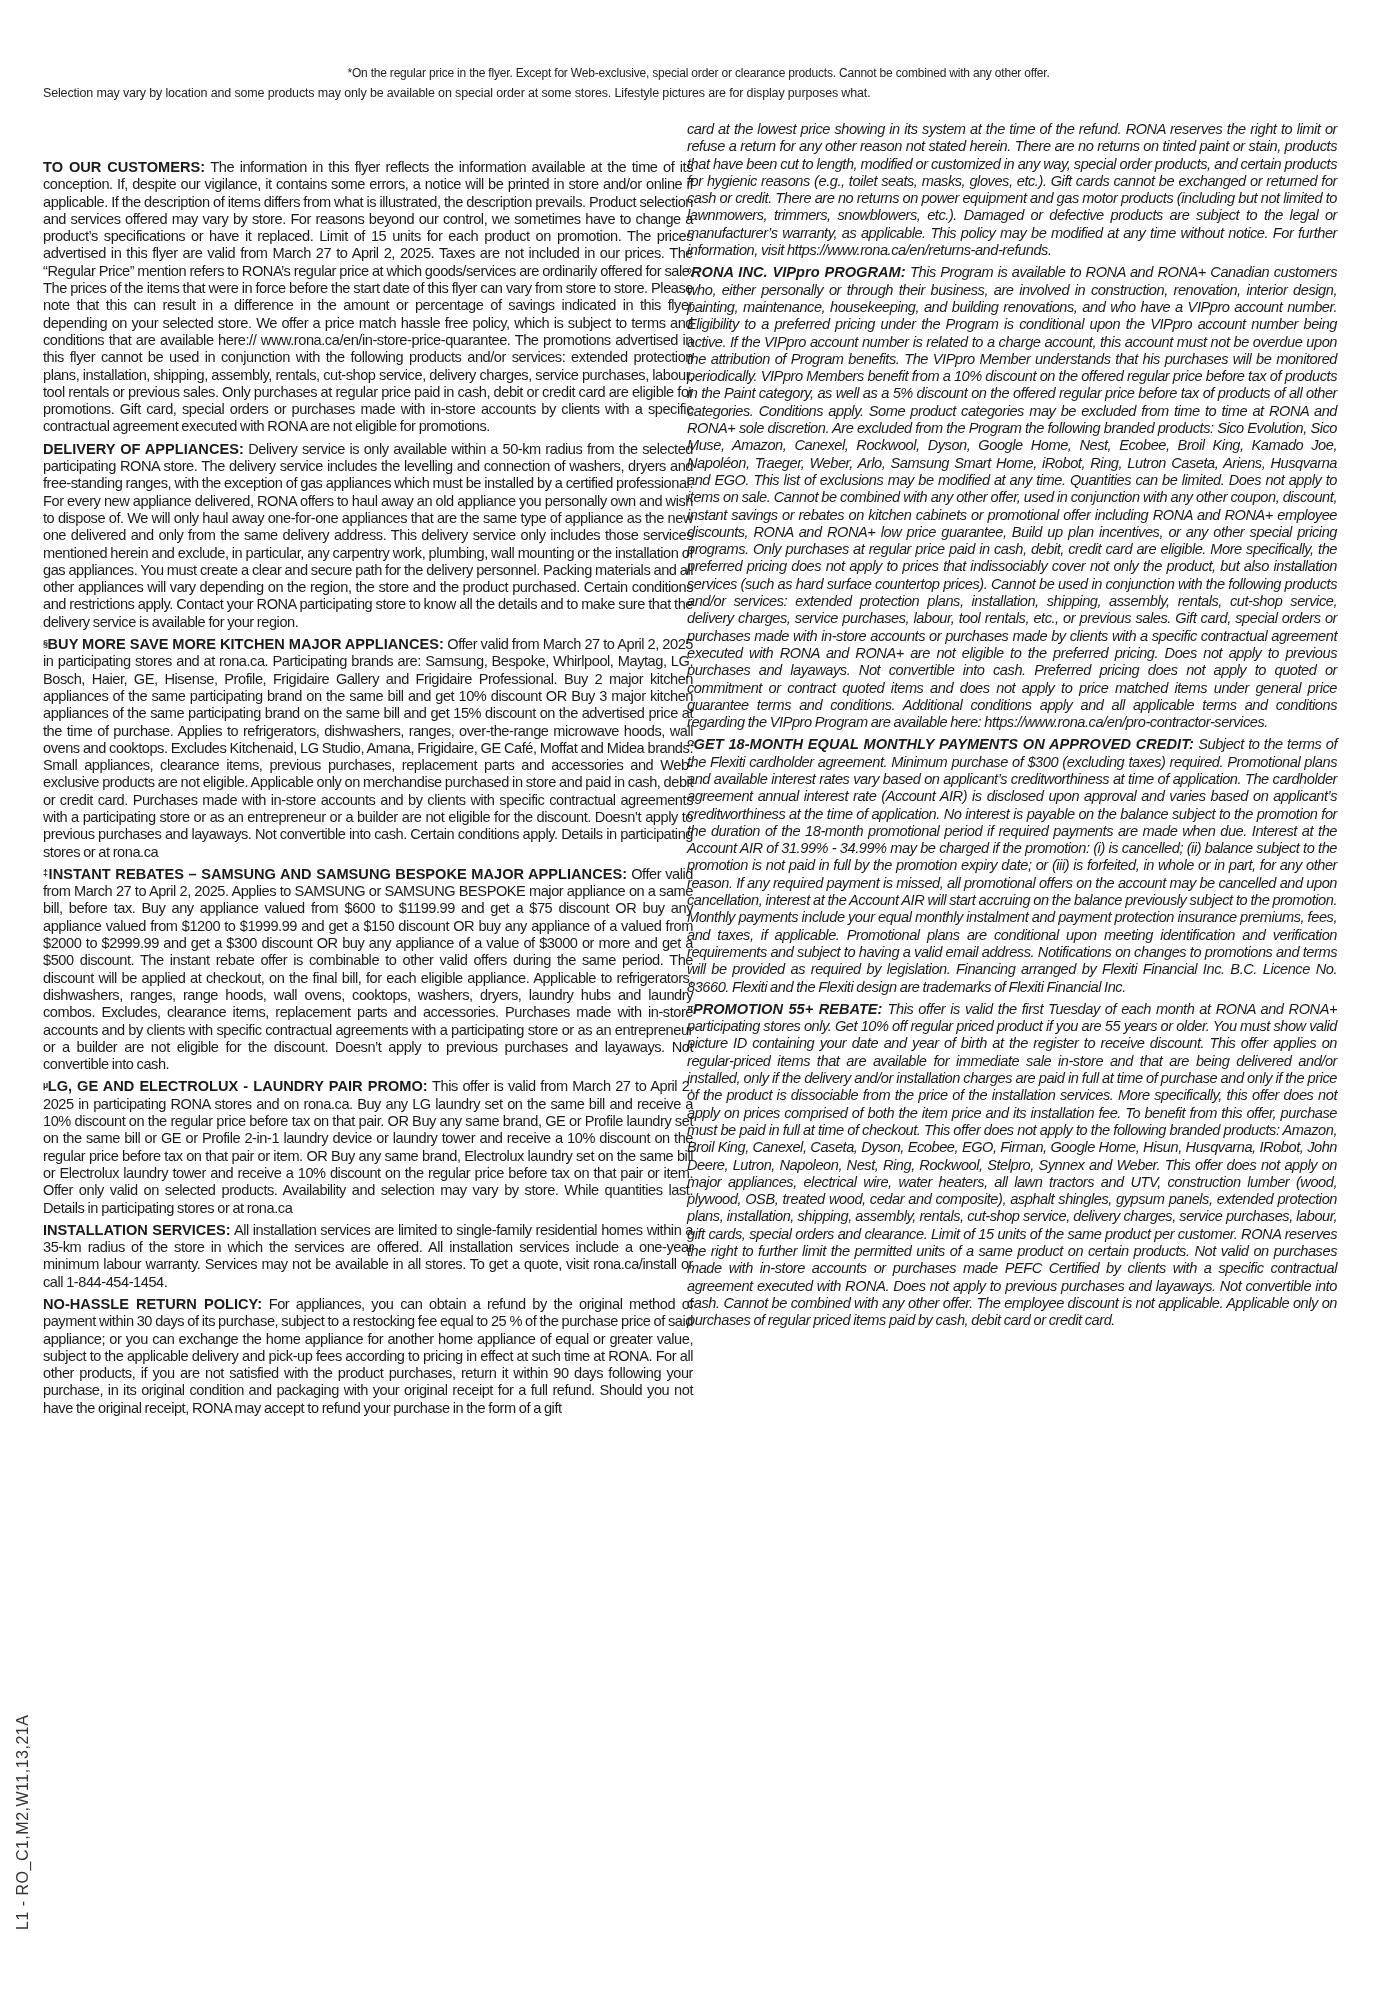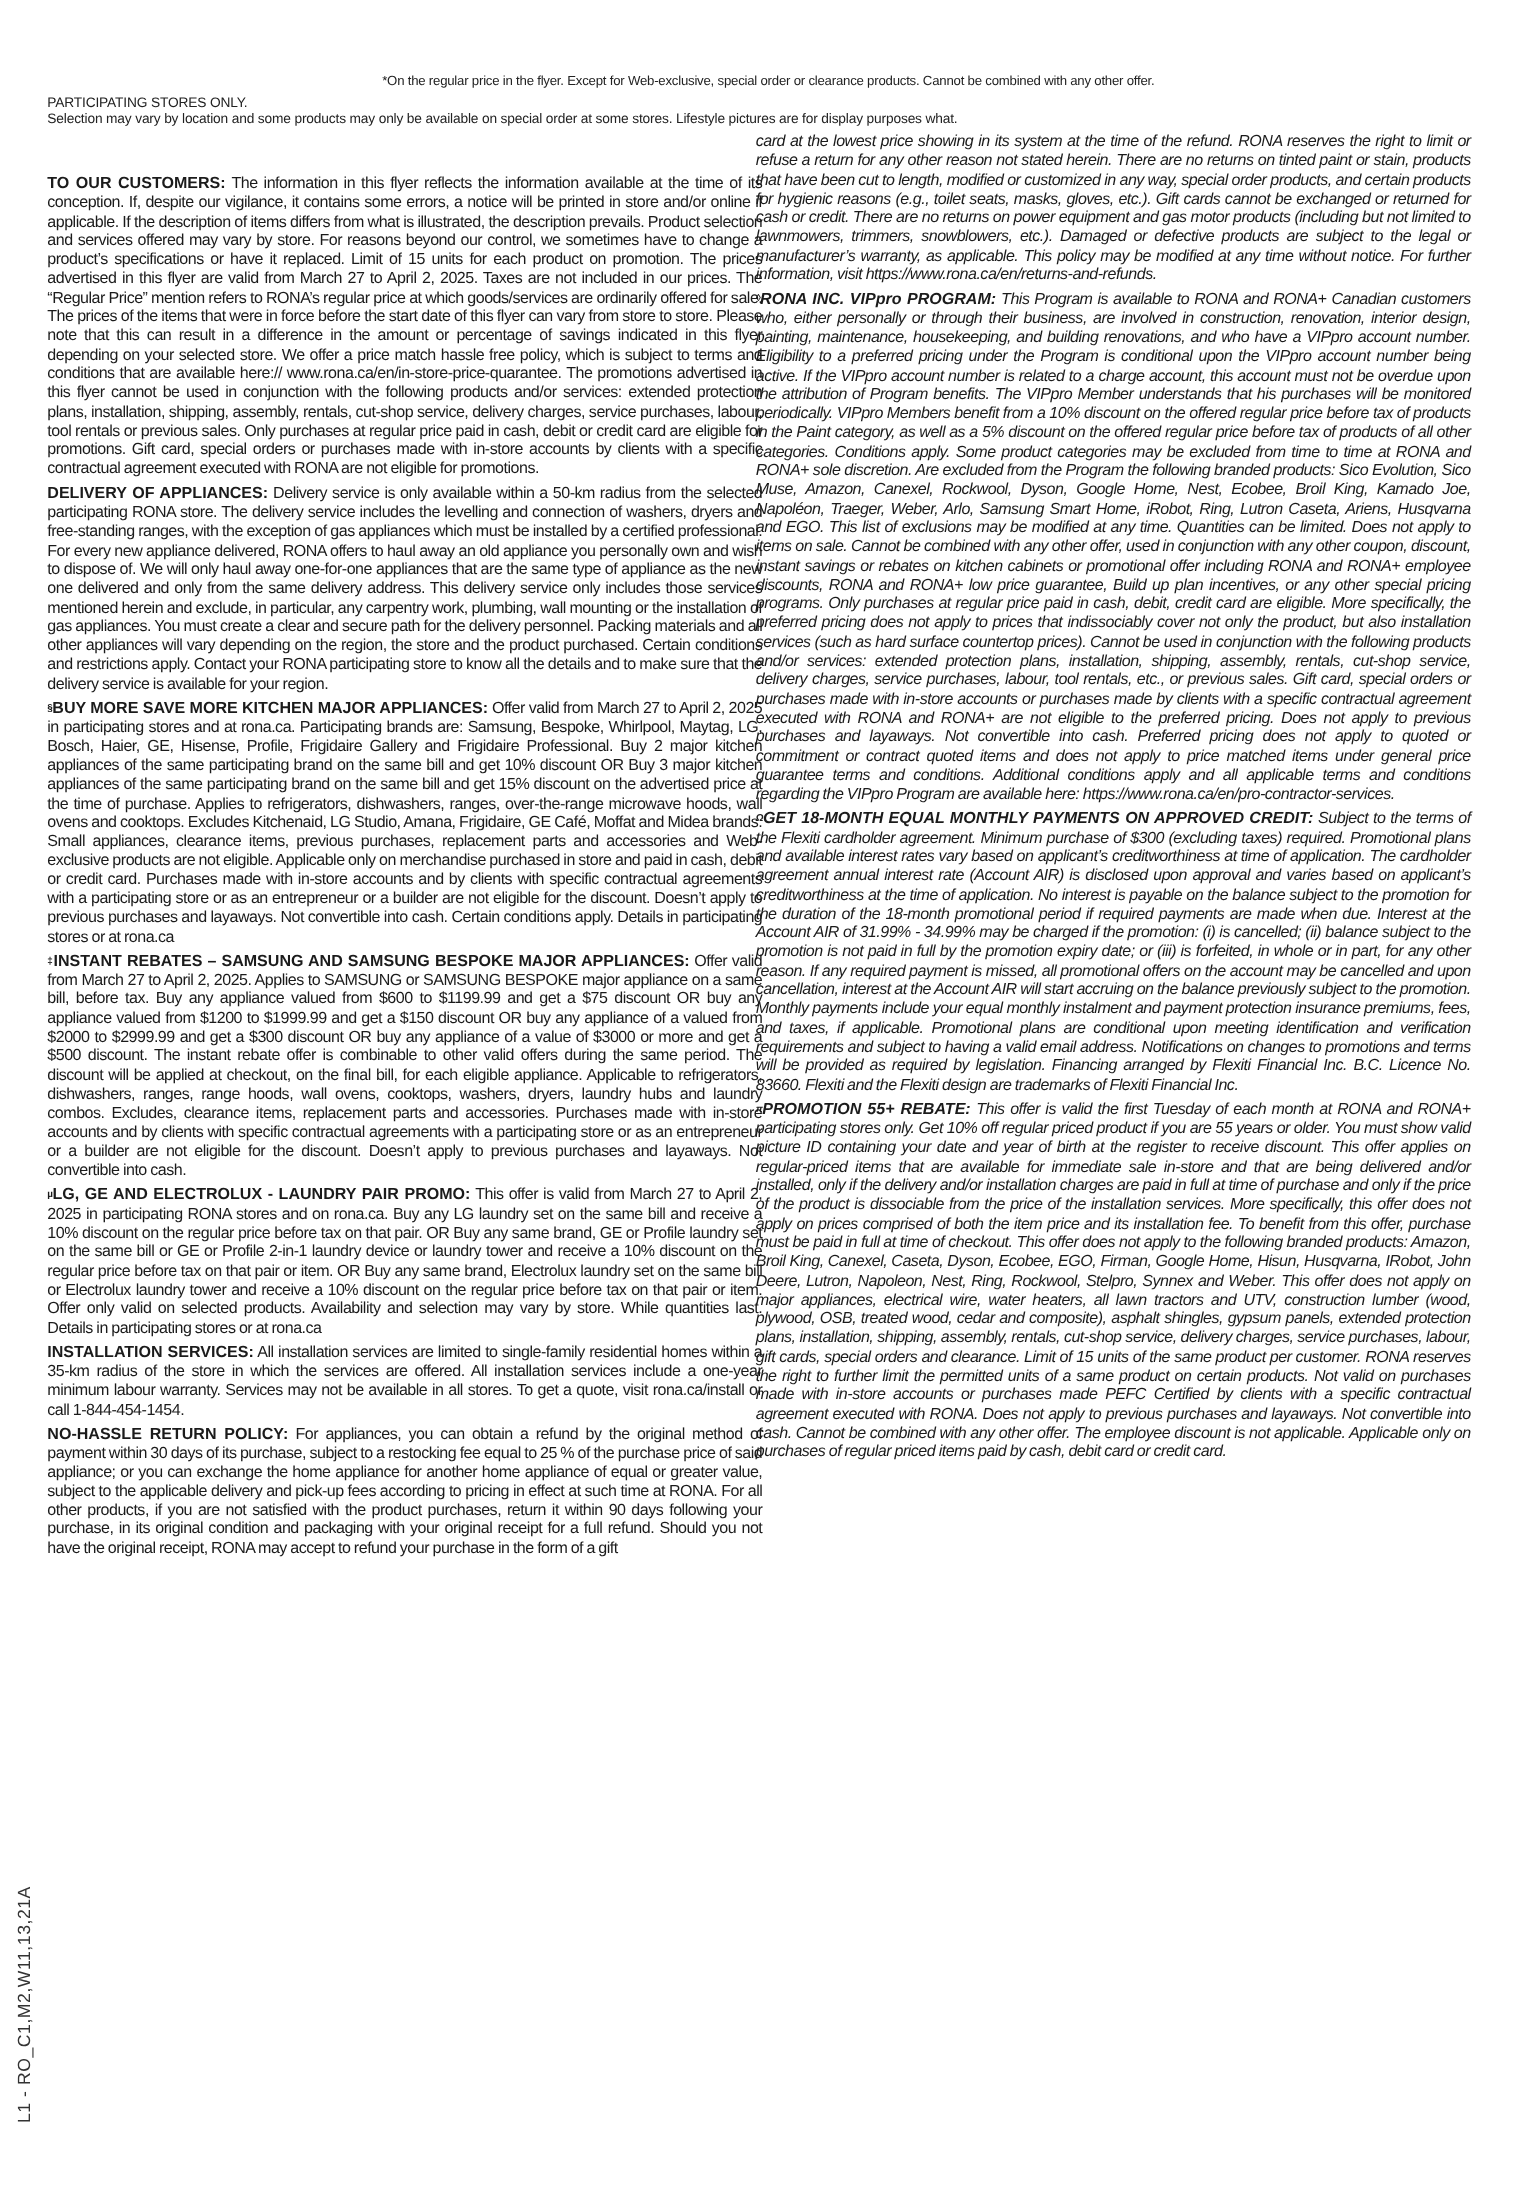--- a/index.html
+++ b/index.html
@@ -31,21 +31,20 @@
     transform: rotate(-90deg); transform-origin: left top;
     font-size: 16px; letter-spacing: 0.5px; color: #333; white-space: nowrap;
   }
 </style>
 </head>
 <body>
 
 <div class="top-note">*On the regular price in the flyer. Except for Web-exclusive, special order or clearance products. Cannot be combined with any other offer.</div>
 
 <div class="header-lines">
-  <div>PARTICIPATING STORES ONLY.</div>
   <div>Selection may vary by location and some products may only be available on special order at some stores. Lifestyle pictures are for display purposes what.</div>
 </div>
 
 <div class="vertical-code">L1 - RO_C1,M2,W11,13,21A</div>
 
 <div class="col col-left">
   <p class="para"><span class="title">TO OUR CUSTOMERS:</span><span> The information in this flyer reflects the information available at the time of its conception. If, despite our vigilance, it contains some errors, a notice will be printed in store and/or online if applicable. If the description of items differs from what is illustrated, the description prevails. Product selection and services offered may vary by store. For reasons beyond our control, we sometimes have to change a product’s specifications or have it replaced. Limit of 15 units for each product on promotion. The prices advertised in this flyer are valid from March 27 to April 2, 2025. Taxes are not included in our prices. The “Regular Price” mention refers to RONA’s regular price at which goods/services are ordinarily offered for sale. The prices of the items that were in force before the start date of this flyer can vary from store to store. Please note that this can result in a difference in the amount or percentage of savings indicated in this flyer depending on your selected store. We offer a price match hassle free policy, which is subject to terms and conditions that are available here:// www.rona.ca/en/in-store-price-quarantee.  The promotions advertised in this flyer cannot be used in conjunction with the following products and/or services: extended protection plans, installation, shipping, assembly, rentals, cut-shop service, delivery charges, service purchases, labour, tool rentals or previous sales. Only purchases at regular price paid in cash, debit or credit card are eligible for promotions. Gift card, special orders or purchases made with in-store accounts by clients with a specific contractual agreement executed with RONA are not eligible for promotions.</span></p>
   <p class="para"><span class="title">DELIVERY OF APPLIANCES:</span><span> Delivery service is only available within a 50-km radius from the selected participating RONA store. The delivery service includes the levelling and connection of washers, dryers and free-standing ranges, with the exception of gas appliances which must be installed by a certified professional. For every new appliance delivered, RONA offers to haul away an old appliance you personally own and wish to dispose of. We will only haul away one-for-one appliances that are the same type of appliance as the new one delivered and only from the same delivery address. This delivery service only includes those services mentioned herein and exclude, in particular, any carpentry work, plumbing, wall mounting or the installation of gas appliances. You must create a clear and secure path for the delivery personnel. Packing materials and all other appliances will vary depending on the region, the store and the product purchased. Certain conditions and restrictions apply. Contact your RONA participating store to know all the details and to make sure that the delivery service is available for your region.</span></p>
   <p class="para"><span class="mark">§</span><span class="title">BUY MORE SAVE MORE KITCHEN MAJOR APPLIANCES:</span><span> Offer valid from March 27 to April 2, 2025 in participating stores and at rona.ca. Participating brands are: Samsung, Bespoke, Whirlpool, Maytag, LG, Bosch, Haier, GE, Hisense, Profile, Frigidaire Gallery and Frigidaire Professional. Buy 2 major kitchen appliances of the same participating brand on the same bill and get 10% discount OR Buy 3 major kitchen appliances of the same participating brand on the same bill and get 15% discount on the advertised price at the time of purchase. Applies to refrigerators, dishwashers, ranges, over-the-range microwave hoods, wall ovens and cooktops. Excludes Kitchenaid, LG Studio, Amana, Frigidaire, GE Café, Moffat and Midea brands. Small appliances, clearance items, previous purchases, replacement parts and accessories and Web-exclusive products are not eligible. Applicable only on merchandise purchased in store and paid in cash, debit or credit card. Purchases made with in-store accounts and by clients with specific contractual agreements with a participating store or as an entrepreneur or a builder are not eligible for the discount. Doesn’t apply to previous purchases and layaways. Not convertible into cash. Certain conditions apply. Details in participating stores or at rona.ca</span></p>
   <p class="para"><span class="mark">‡</span><span class="title">INSTANT REBATES – SAMSUNG AND SAMSUNG BESPOKE MAJOR APPLIANCES:</span><span> Offer valid from March 27 to April 2, 2025. Applies to SAMSUNG or SAMSUNG BESPOKE major appliance on a same bill, before tax. Buy any appliance valued from $600 to $1199.99 and get a $75 discount OR buy any appliance valued from $1200 to $1999.99 and get a $150 discount OR buy any appliance of a valued from $2000 to $2999.99 and get a $300 discount OR buy any appliance of a value of $3000 or more and get a $500 discount. The instant rebate offer is combinable to other valid offers during the same period. The discount will be applied at checkout, on the final bill, for each eligible appliance. Applicable to refrigerators, dishwashers, ranges, range hoods, wall ovens, cooktops, washers, dryers, laundry hubs and laundry combos. Excludes, clearance items, replacement parts and accessories. Purchases made with in-store accounts and by clients with specific contractual agreements with a participating store or as an entrepreneur or a builder are not eligible for the discount. Doesn’t apply to previous purchases and layaways. Not convertible into cash.</span></p>

